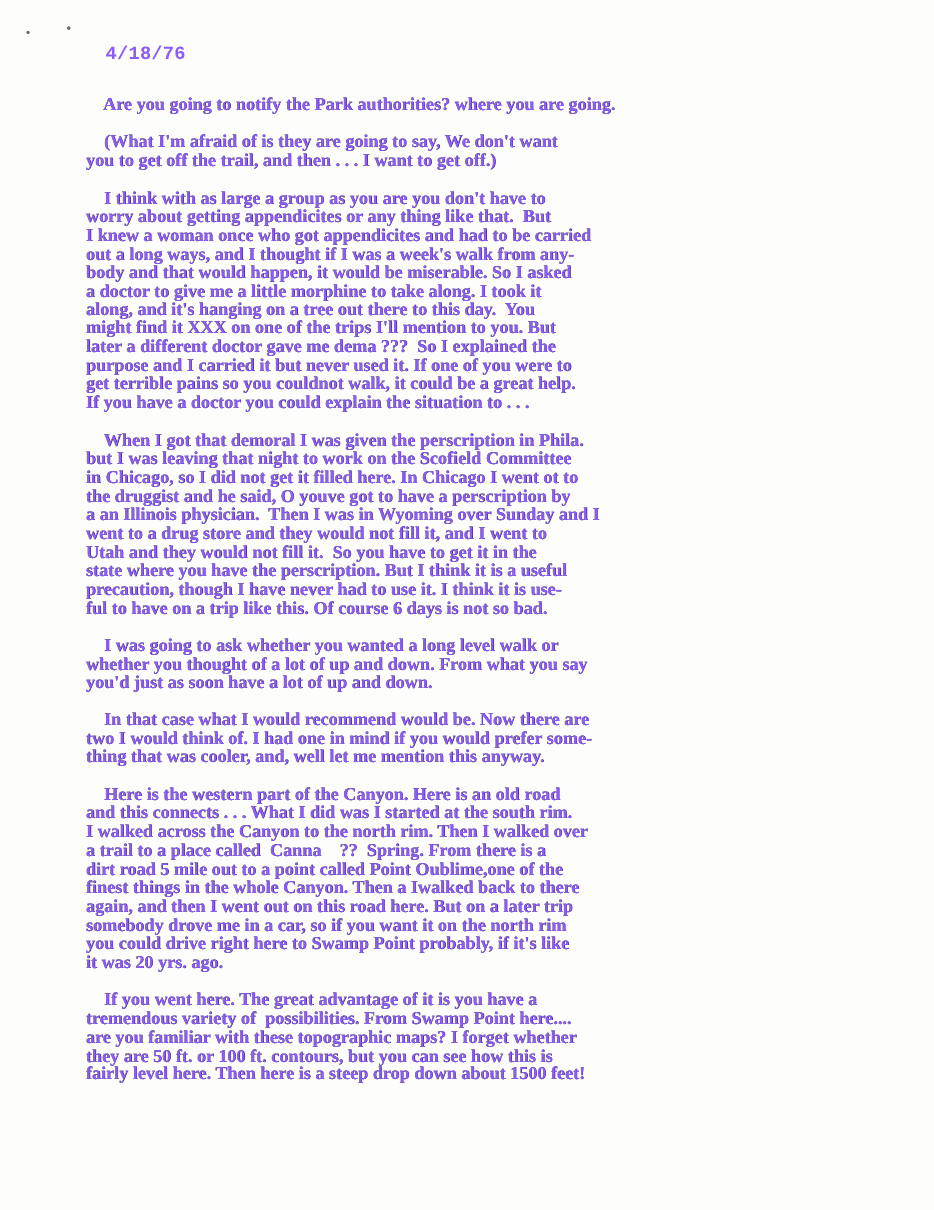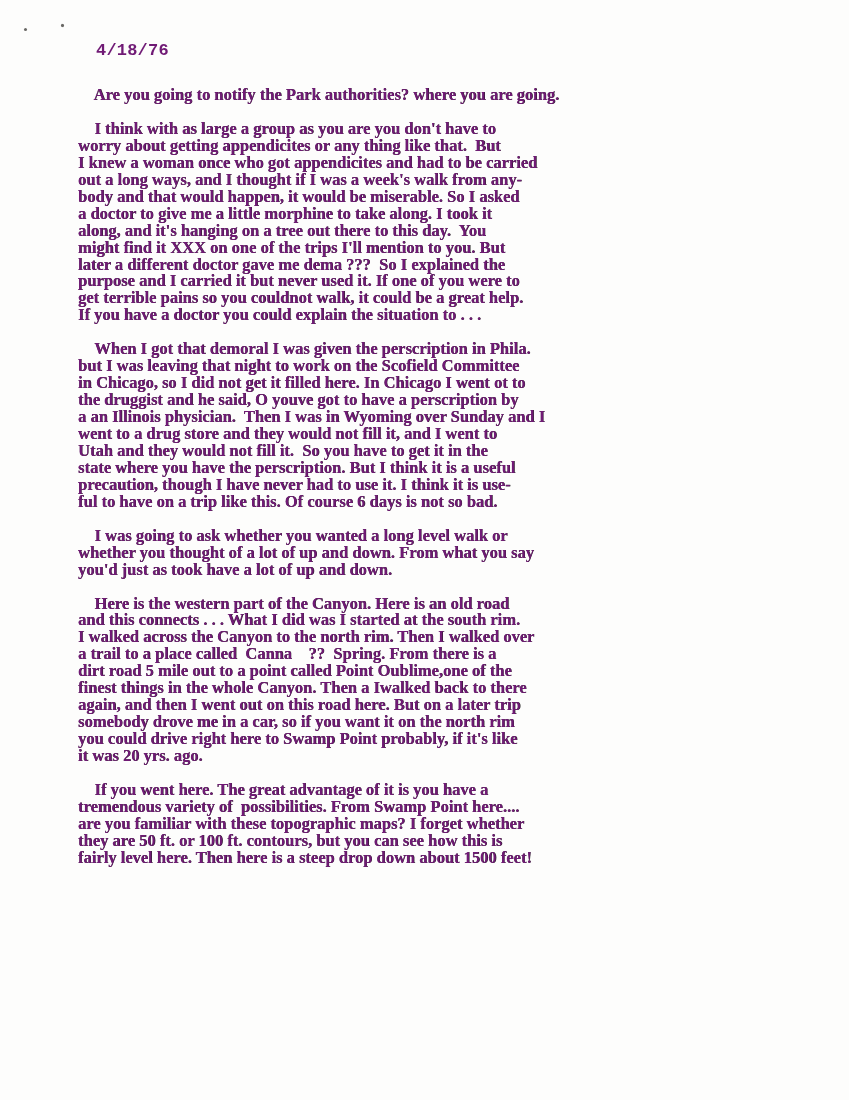--- a/index.html
+++ b/index.html
@@ -8,21 +8,21 @@
     background: #fdfdfc;
   }
   .page {
     position: relative;
     width: 684px;
     height: 1100px;
     background: #fdfdfc;
     overflow: hidden;
     font-family: "Liberation Mono", "DejaVu Sans Mono", monospace;
     font-weight: bold;
-    color: #701a75;
+    color: #8b5cf6;
     border-radius: 30px;
   }
   .header-date {
     position: absolute;
     top: 41px;
     left: 96px;
     font-size: 17px;
     letter-spacing: 0.2px;
     white-space: pre;
   }
@@ -65,20 +65,22 @@
 
   <div class="speck speck-1"></div>
   <div class="speck speck-2"></div>
 
   <div class="header-date">4/18/76</div>
 
   <div class="header-pagenum">-3</div>
 
   <div class="content">
     <p class="para">    Are you going to notify the Park authorities? where you are going.</p>
+    <p class="para">    (What I'm afraid of is they are going to say, We don't want
+you to get off the trail, and then . . . I want to get off.)</p>
     <p class="para">    I think with as large a group as you are you don't have to
 worry about getting appendicites or any thing like that.  But
 I knew a woman once who got appendicites and had to be carried
 out a long ways, and I thought if I was a week's walk from any-
 body and that would happen, it would be miserable. So I asked
 a doctor to give me a little morphine to take along. I took it
 along, and it's hanging on a tree out there to this day.  You
 might find it XXX on one of the trips I'll mention to you. But
 later a different doctor gave me dema ???  So I explained the
 purpose and I carried it but never used it. If one of you were to
@@ -89,21 +91,24 @@
 in Chicago, so I did not get it filled here. In Chicago I went ot to
 the druggist and he said, O youve got to have a perscription by
 a an Illinois physician.  Then I was in Wyoming over Sunday and I
 went to a drug store and they would not fill it, and I went to
 Utah and they would not fill it.  So you have to get it in the
 state where you have the perscription. But I think it is a useful
 precaution, though I have never had to use it. I think it is use-
 ful to have on a trip like this. Of course 6 days is not so bad.</p>
     <p class="para">    I was going to ask whether you wanted a long level walk or
 whether you thought of a lot of up and down. From what you say
-you'd just as took have a lot of up and down.</p>
+you'd just as soon have a lot of up and down.</p>
+    <p class="para">    In that case what I would recommend would be. Now there are
+two I would think of. I had one in mind if you would prefer some-
+thing that was cooler, and, well let me mention this anyway.</p>
     <p class="para">    Here is the western part of the Canyon. Here is an old road
 and this connects . . . What I did was I started at the south rim.
 I walked across the Canyon to the north rim. Then I walked over
 a trail to a place called  Canna    ??  Spring. From there is a
 dirt road 5 mile out to a point called Point Oublime,one of the
 finest things in the whole Canyon. Then a Iwalked back to there
 again, and then I went out on this road here. But on a later trip
 somebody drove me in a car, so if you want it on the north rim
 you could drive right here to Swamp Point probably, if it's like
 it was 20 yrs. ago.</p>

